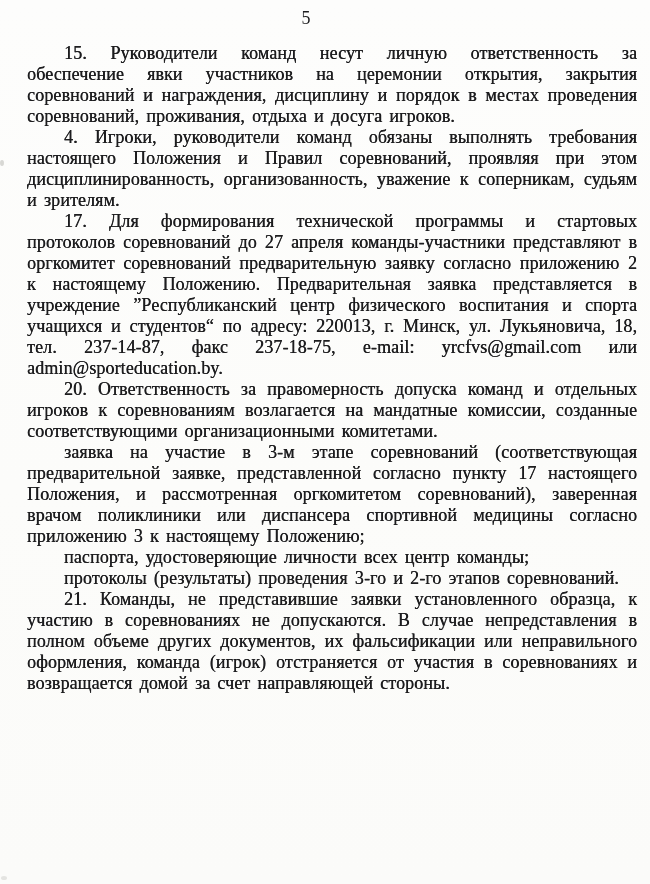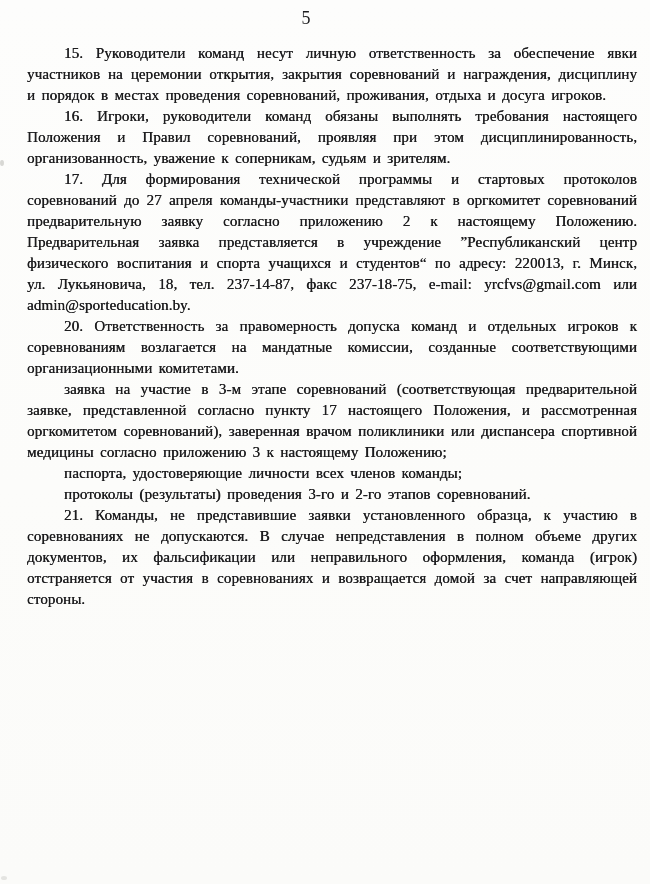--- a/index.html
+++ b/index.html
@@ -22,21 +22,21 @@
   .page-number {
     width: 610px;
     text-align: center;
     font-size: 18px;
     line-height: 21px;
     transform: translateX(-26px);
     letter-spacing: 0.2px;
   }
   .content {
     margin-top: 14px;
-    font-size: 15px;
+    font-size: 18px;
     line-height: 21px;
     text-align: justify;
     letter-spacing: 0.1px;
     word-spacing: 2.5px;
     text-shadow: 0.3px 0 0 currentColor;
   }
   .content p {
     margin: 0;
     text-indent: 37px;
   }
@@ -50,24 +50,24 @@
   .artifact-2 { left: 1px; top: 876px; width: 6px; height: 4px; opacity: 0.35; }
 </style>
 </head>
 <body>
 
 <div class="page">
   <div class="page-number">5</div>
 
   <div class="content">
     <p>15. Руководители команд несут личную ответственность за обеспечение явки участников на церемонии открытия, закрытия соревнований и награждения, дисциплину и порядок в местах проведения соревнований, проживания, отдыха и досуга игроков.</p>
-    <p>16. Игроки, руководители команд обязаны выполнять требования настоящего Положения и Правил соревнований, проявляя при этом дисциплинированность, организованность, уважение к соперникам, судьям и зрителям.</p>
+    <p>4. Игроки, руководители команд обязаны выполнять требования настоящего Положения и Правил соревнований, проявляя при этом дисциплинированность, организованность, уважение к соперникам, судьям и зрителям.</p>
     <p>17. Для формирования технической программы и стартовых протоколов соревнований до 27 апреля команды-участники представляют в оргкомитет соревнований предварительную заявку согласно приложению 2 к настоящему Положению. Предварительная заявка представляется в учреждение ”Республиканский центр физического воспитания и спорта учащихся и студентов“ по адресу: 220013, г. Минск, ул. Лукьяновича, 18, тел. 237-14-87, факс 237-18-75, e-mail: yrcfvs@gmail.com или admin@sporteducation.by.</p>
     <p>20. Ответственность за правомерность допуска команд и отдельных игроков к соревнованиям возлагается на мандатные комиссии, созданные соответствующими организационными комитетами.</p>
     <p>заявка на участие в 3-м этапе соревнований (соответствующая предварительной заявке, представленной согласно пункту 17 настоящего Положения, и рассмотренная оргкомитетом соревнований), заверенная врачом поликлиники или диспансера спортивной медицины согласно приложению 3 к настоящему Положению;</p>
-    <p>паспорта, удостоверяющие личности всех членов команды;</p>
+    <p>паспорта, удостоверяющие личности всех центр команды;</p>
     <p>протоколы (результаты) проведения 3-го и 2-го этапов соревнований.</p>
     <p>21. Команды, не представившие заявки установленного образца, к участию в соревнованиях не допускаются. В случае непредставления в полном объеме других документов, их фальсификации или неправильного оформления, команда (игрок) отстраняется от участия в соревнованиях и возвращается домой за счет направляющей стороны.</p>
   </div>
 
   <div class="scan-artifact artifact-1"></div>
   <div class="scan-artifact artifact-2"></div>
 </div>
 
 </body></html>

